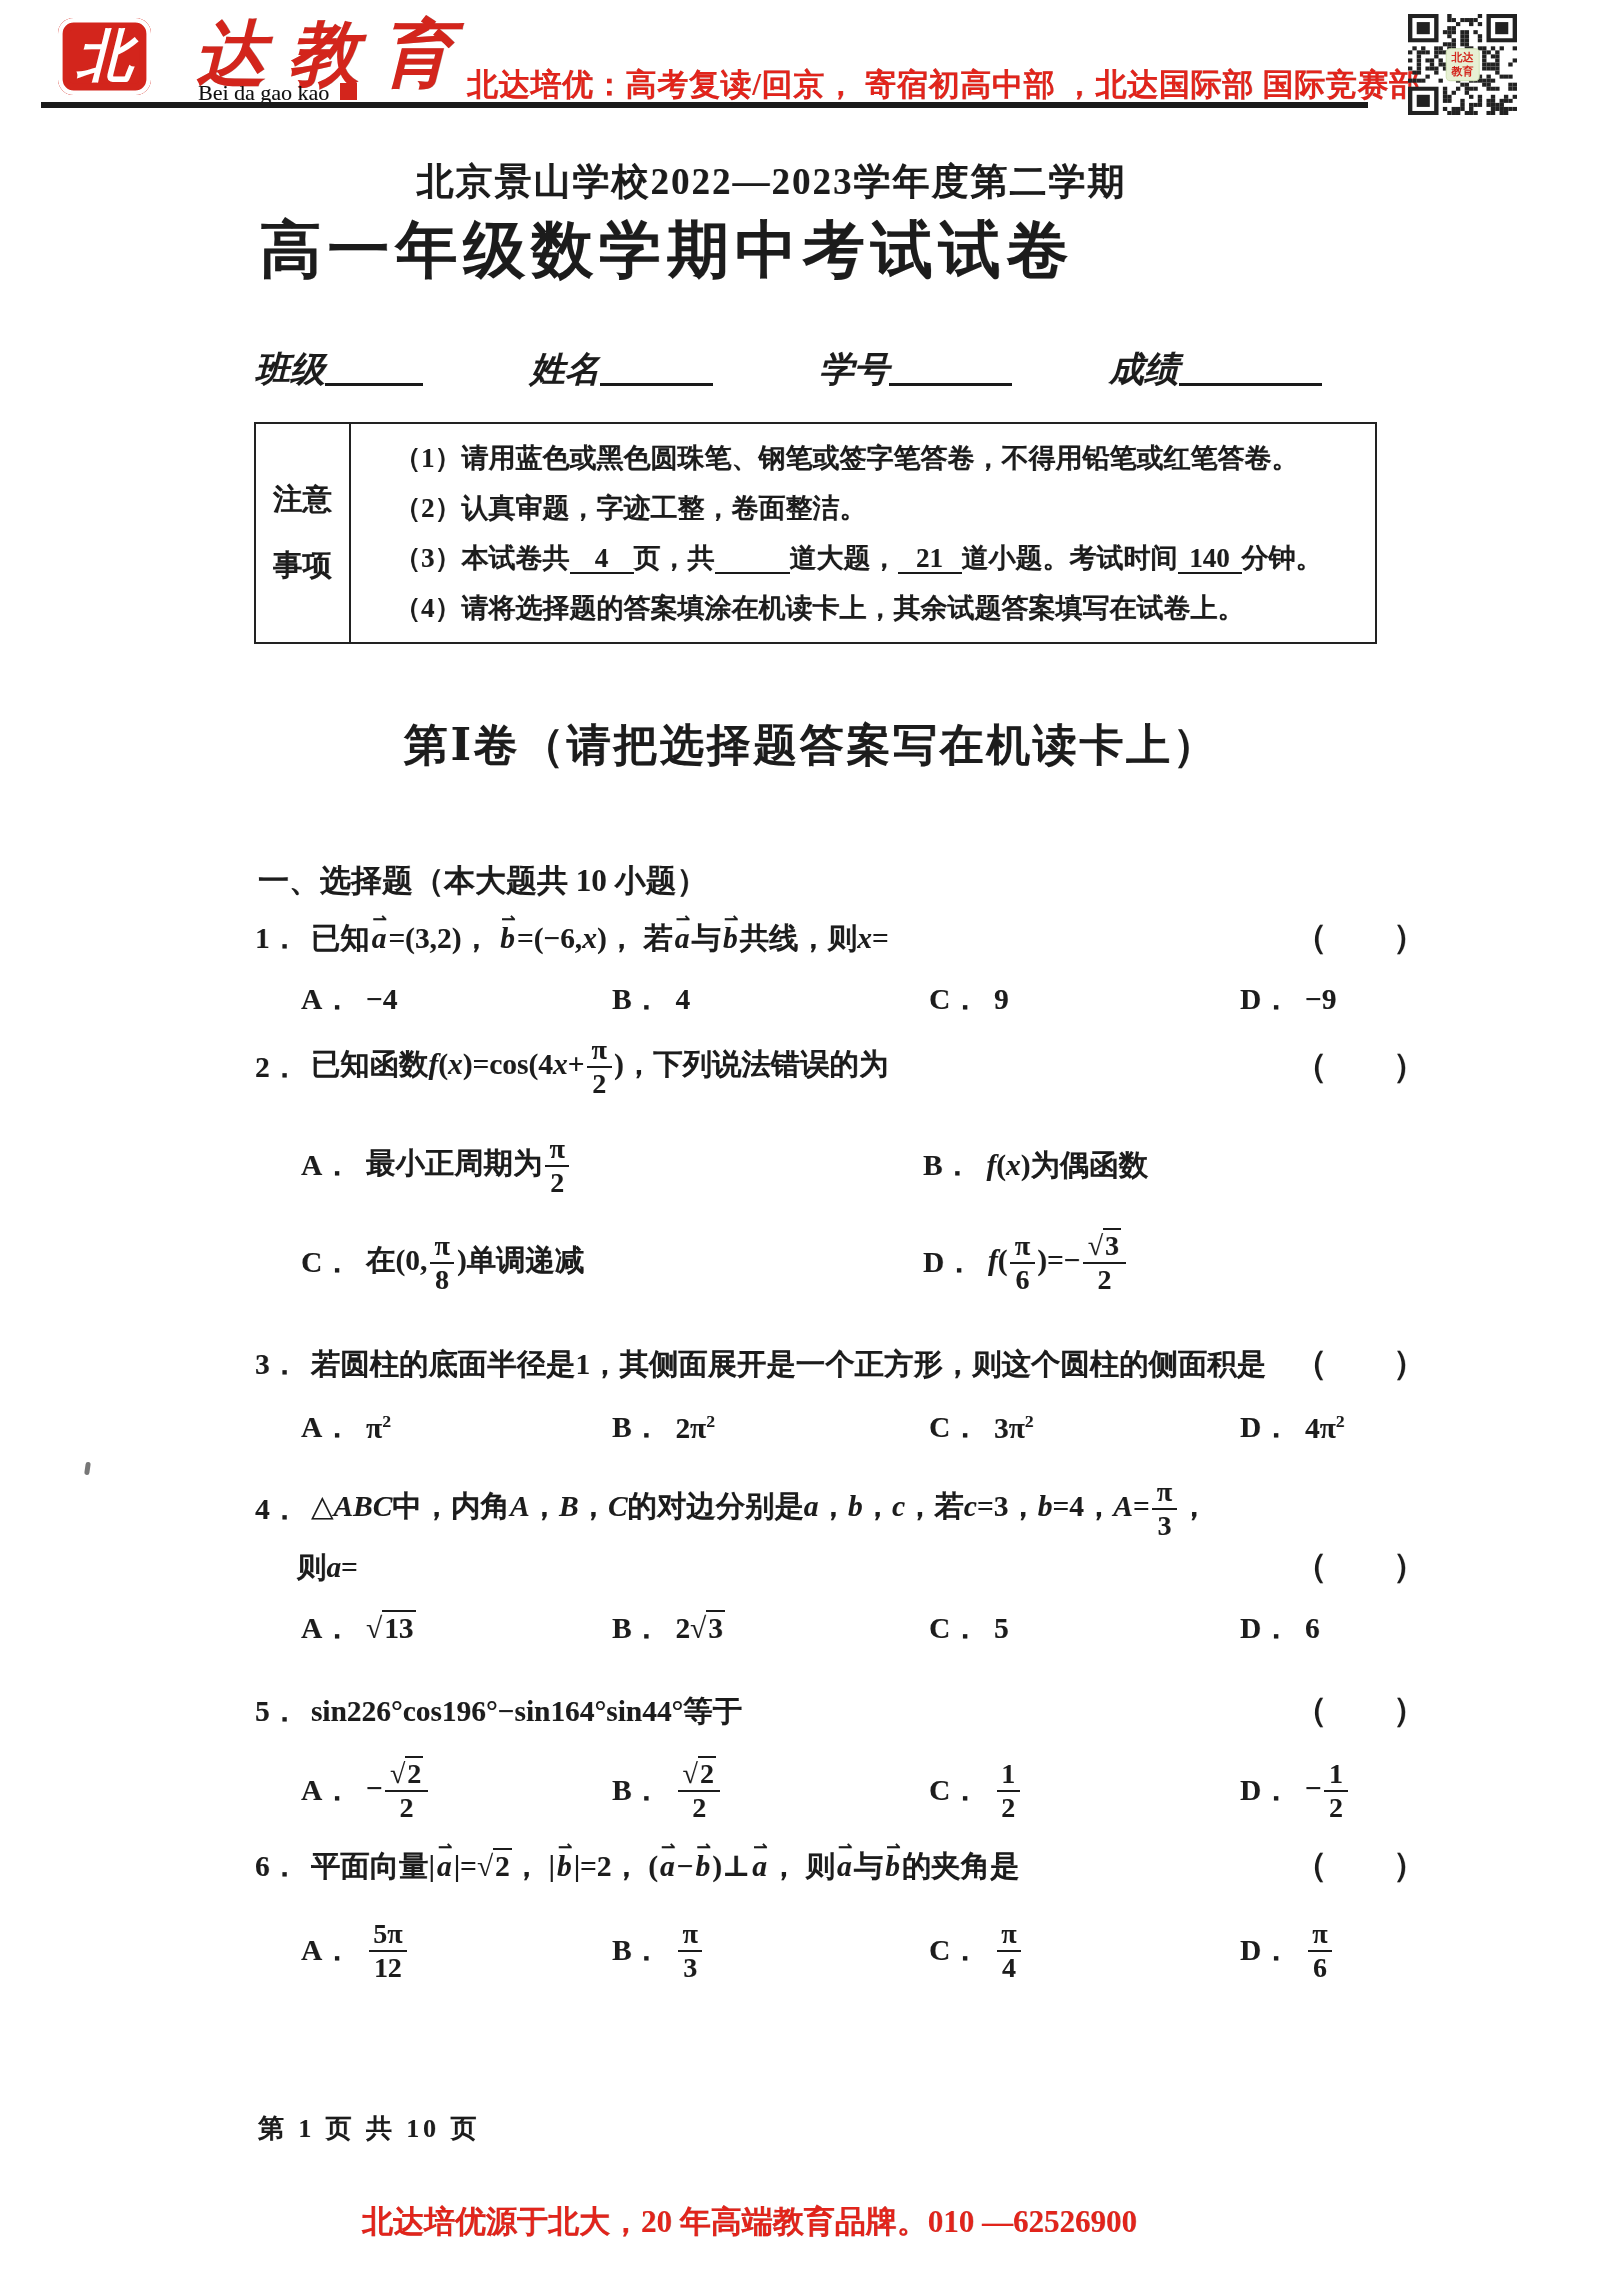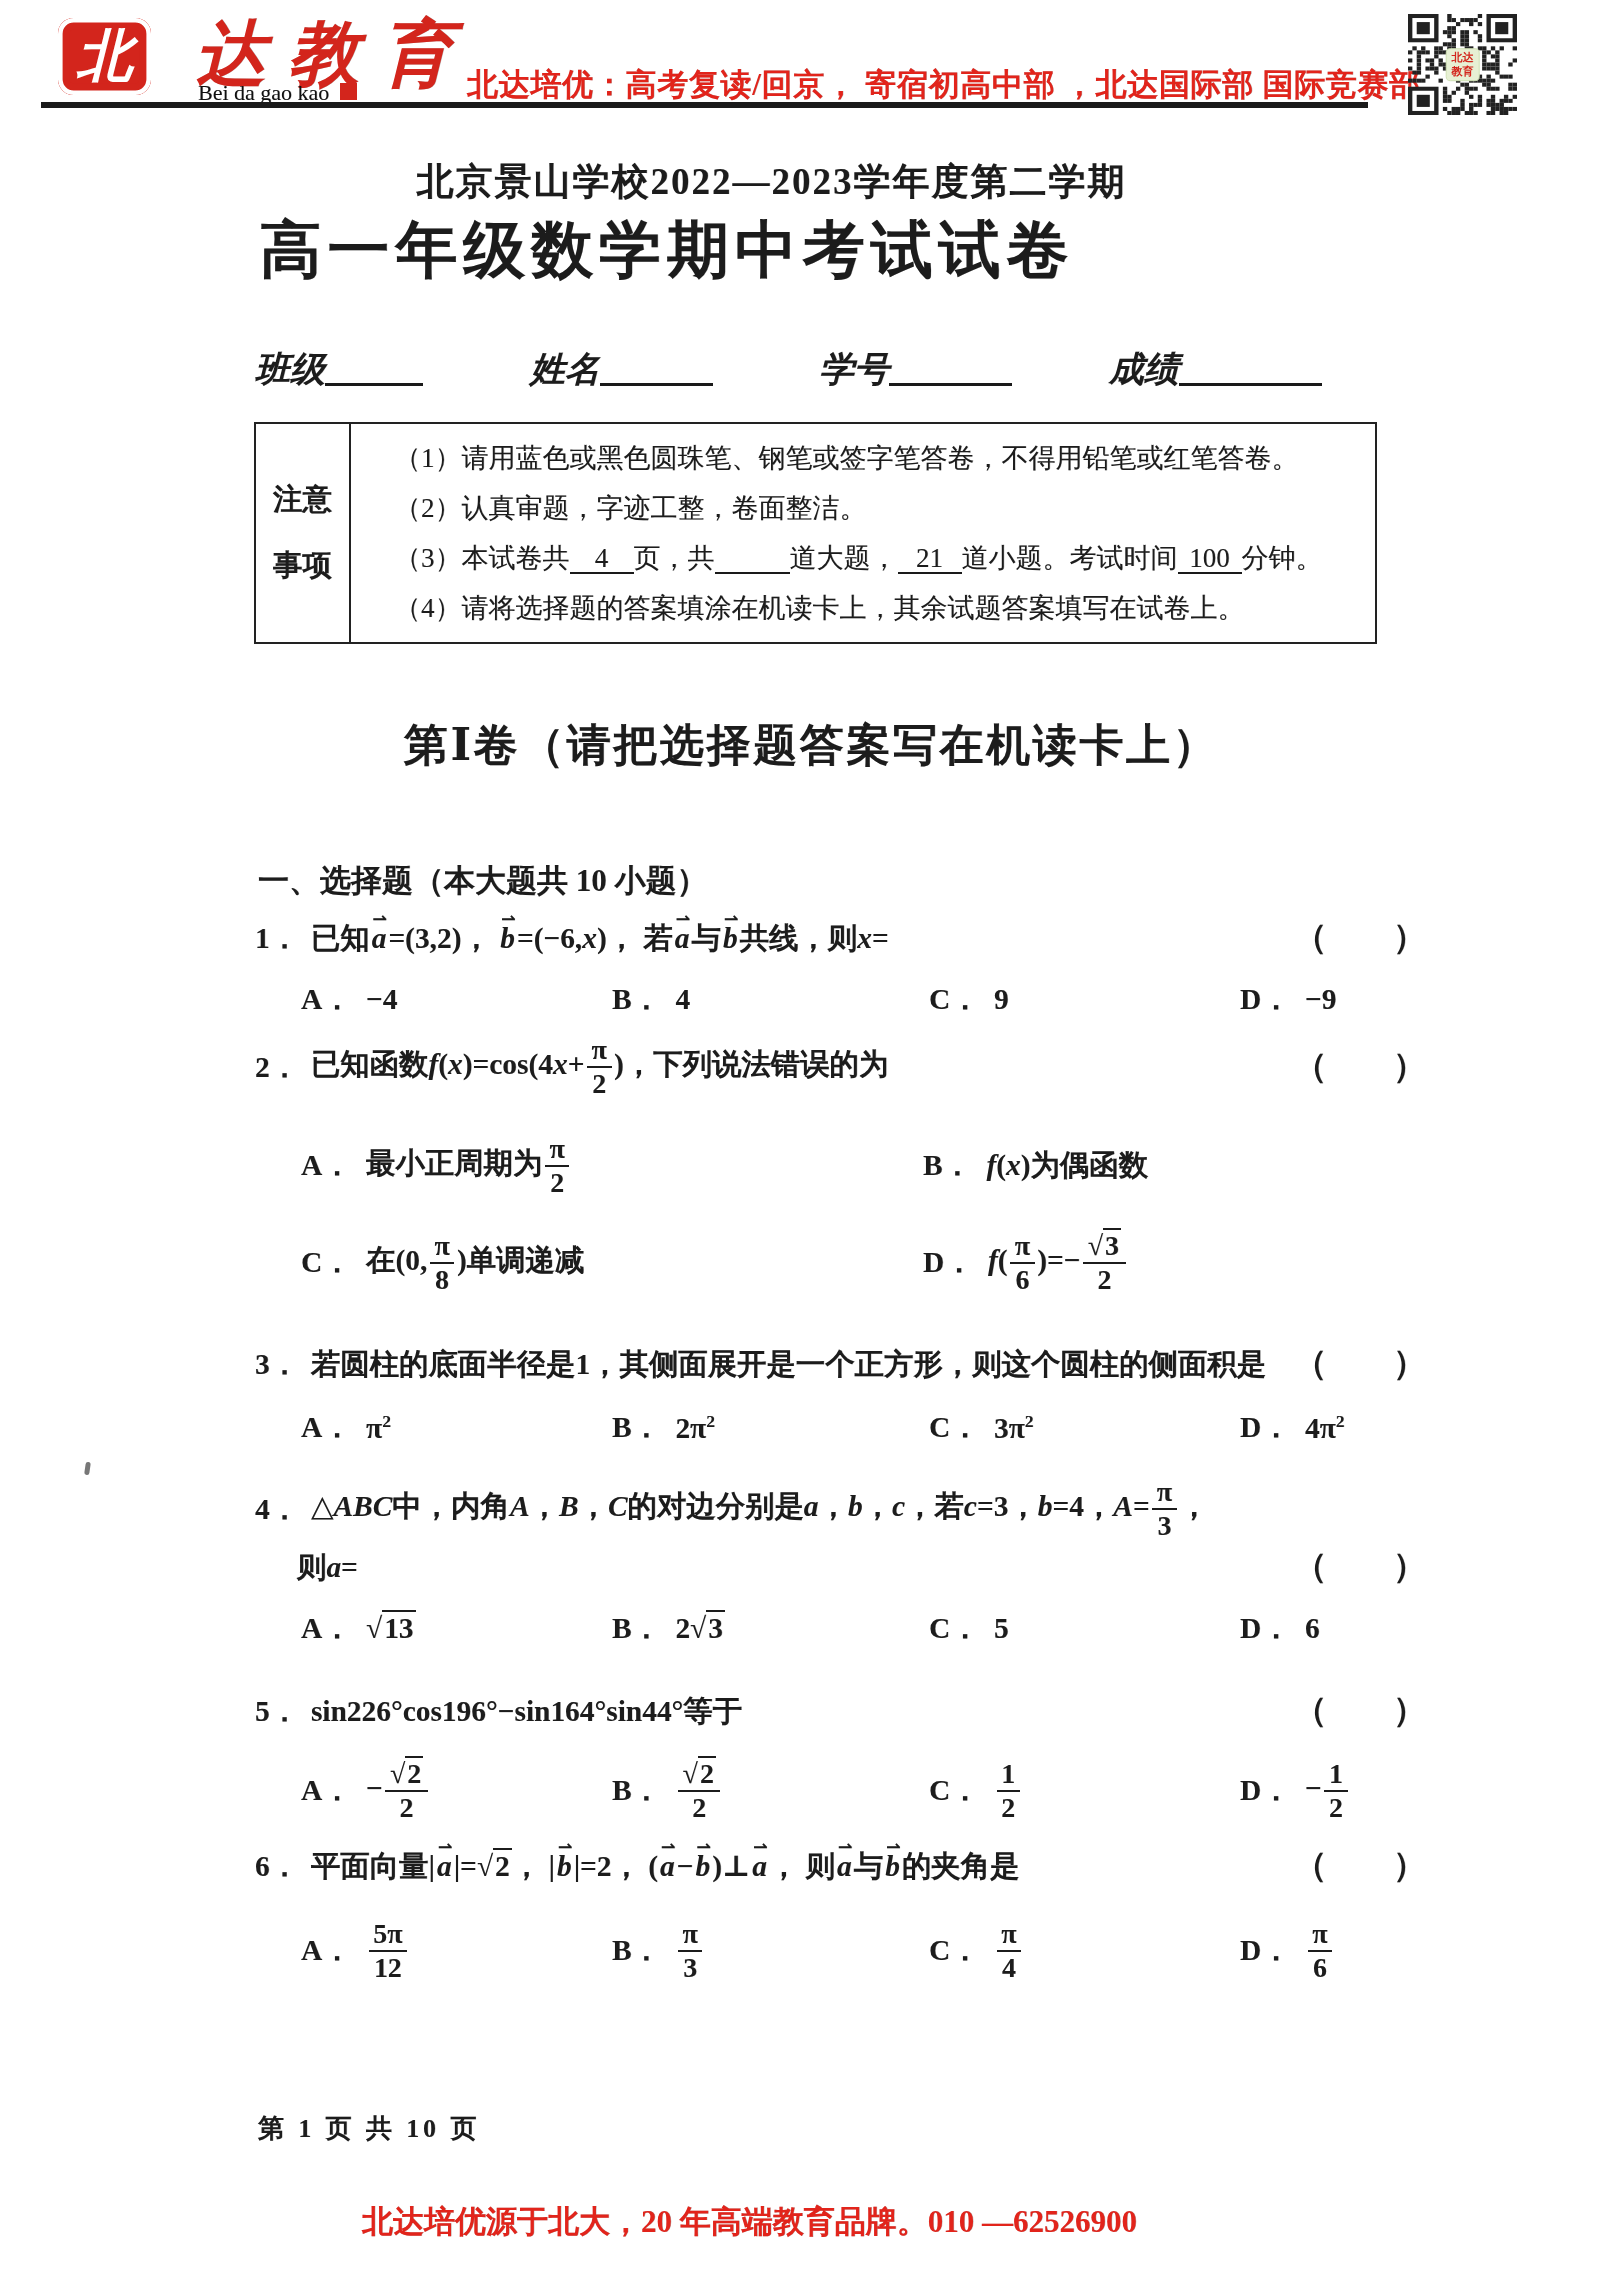--- a/index.html
+++ b/index.html
@@ -41,21 +41,21 @@
   .field:nth-child(1){margin-right:107px;} .field:nth-child(1) .blankline{width:98px;}
   .field:nth-child(2){margin-right:106px;} .field:nth-child(2) .blankline{width:113px;}
   .field:nth-child(3){margin-right:97px;} .field:nth-child(3) .blankline{width:123px;}
   .field:nth-child(4) .blankline{width:143px;}
   
   .nbox{position:absolute;left:254px;top:422px;width:1123px;height:222px;
     border:2.6px solid #222;display:flex;box-sizing:border-box;}
   .nbox-left{width:93px;border-right:2px solid #222;display:flex;flex-direction:column;
     justify-content:center;align-items:center;gap:26px;font-size:29.4px;font-weight:900;}
   .nbox-right{flex:1;padding:9.2px 5.2px 9.2px 43px;display:flex;flex-direction:column;
-    justify-content:space-around;font-size:27px;font-weight:400;}
+    justify-content:space-around;font-size:27px;font-weight:700;}
   .nline{white-space:nowrap;}
   .blank{display:inline-block;min-width:43px;border-bottom:2.6px solid #1a1a1a;
     text-align:center;padding:0 10.5px;line-height:1.05;}
   
   .sec{position:absolute;left:0;top:716px;width:1623px;text-align:center;
     font-size:44px;font-weight:900;letter-spacing:2.6px;}
   .sub{position:absolute;left:258px;top:860px;font-size:31px;font-weight:900;}
   
   .qblock{position:absolute;left:255px;width:1171px;font-weight:900;}
   .qrow{display:flex;align-items:center;font-size:29.4px;line-height:1.5;}
@@ -346,21 +346,21 @@
   </div>
 
   <div class="nbox">
     <div class="nbox-left">
       <span>注意</span>
       <span>事项</span>
     </div>
     <div class="nbox-right">
       <div class="nline">（1）请用蓝色或黑色圆珠笔、钢笔或签字笔答卷，不得用铅笔或红笔答卷。</div>
       <div class="nline">（2）认真审题，字迹工整，卷面整洁。</div>
-      <div class="nline">（3）本试卷共<span class="blank">4</span>页，共<span class="blank">　　</span>道大题，<span class="blank">21</span>道小题。考试时间<span class="blank">100</span>分钟。</div>
+      <div class="nline">（3）本试卷共<span class="blank">4</span>页，共<span class="blank">　　</span>道大题，<span class="blank">21</span>道小题。考试时间<span class="blank">140</span>分钟。</div>
       <div class="nline">（4）请将选择题的答案填涂在机读卡上，其余试题答案填写在试卷上。</div>
     </div>
   </div>
 
   <div class="sec">第Ⅰ卷（请把选择题答案写在机读卡上）</div>
   <div class="sub">一、选择题（本大题共 10 小题）</div>
 
   <div class="qblock q1">
     <div class="qrow">
       <span class="qnum">1．</span>

